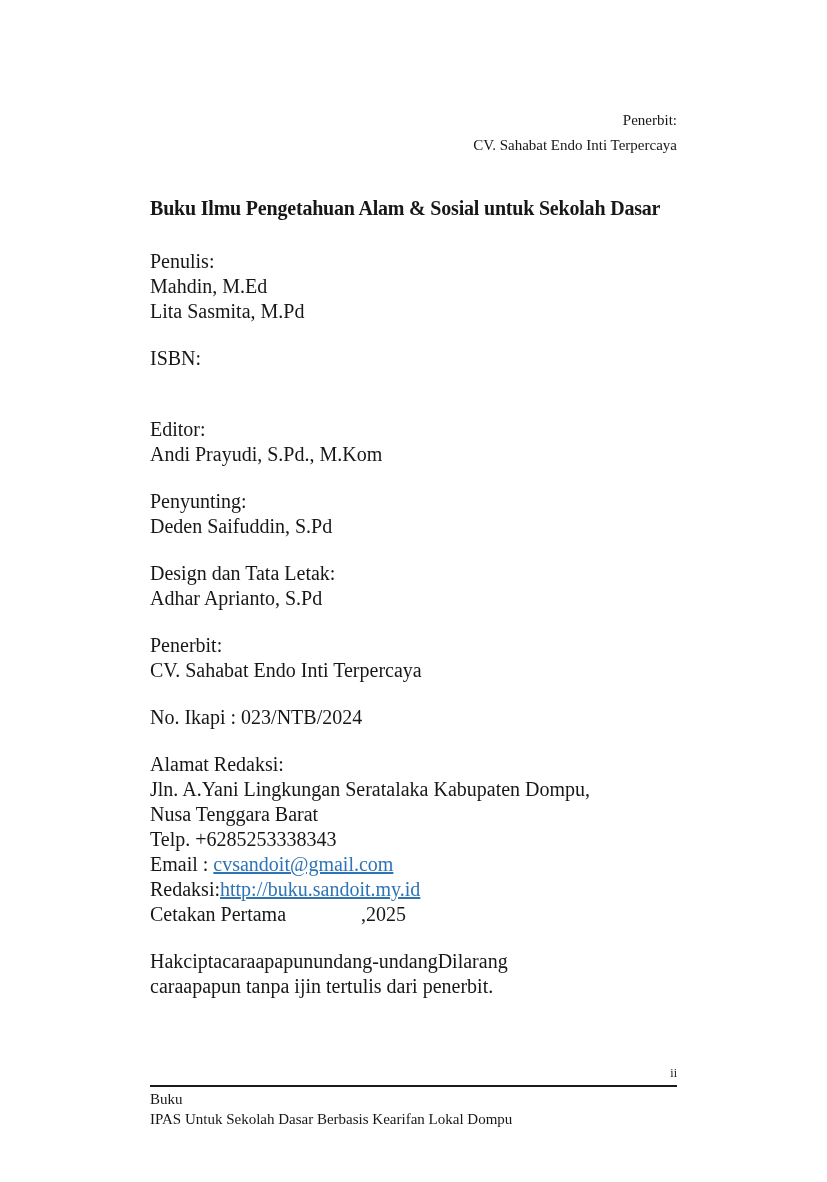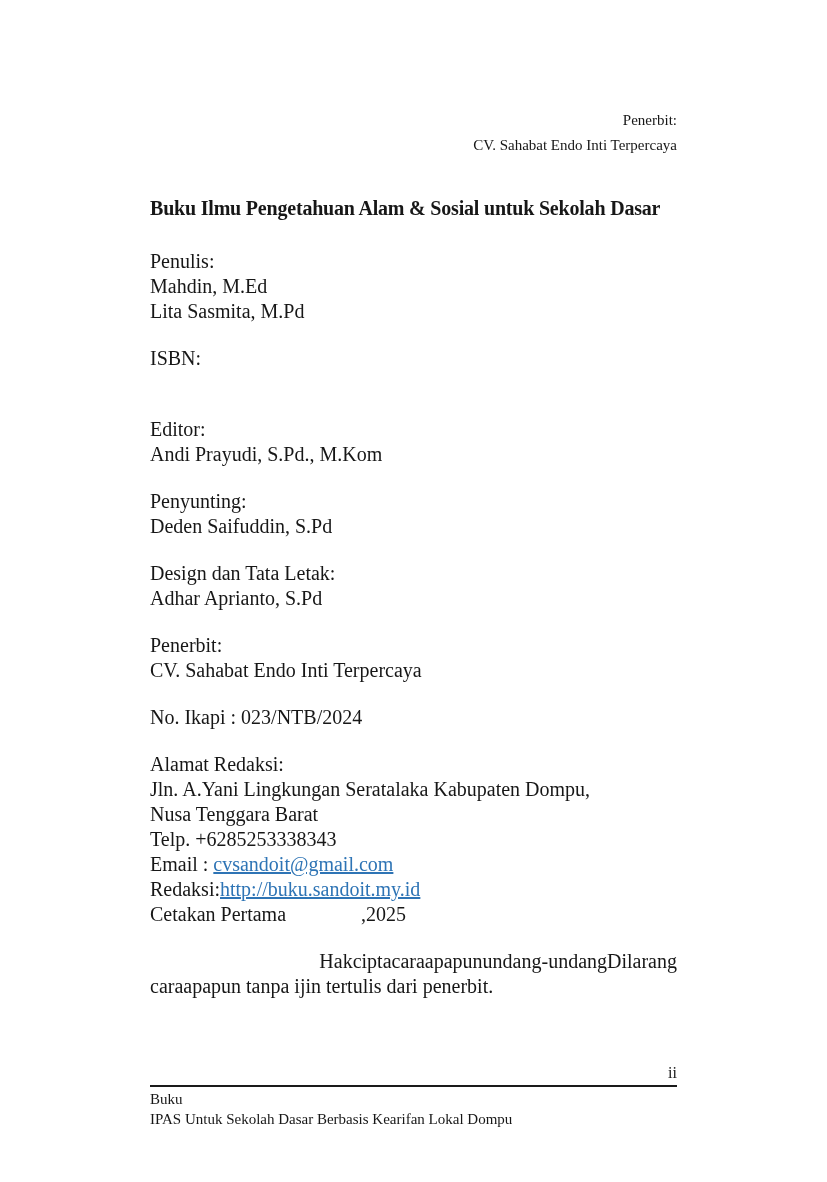--- a/index.html
+++ b/index.html
@@ -39,34 +39,34 @@
   .line { white-space: nowrap; }
   .link {
     color: var(--link, #2E74B5);
     text-decoration: underline;
     cursor: pointer;
   }
   .cetakan-gap { display: inline-block; width: 75px; }
   .copyright { margin-top: 22px; }
   .justify-line {
     display: flex;
-    justify-content: flex-end;
+    justify-content: flex-start;
     flex-wrap: nowrap;
   }
   .footer {
     position: absolute;
     left: 150px;
     top: 1062px;
     width: 527px;
     font-size: 15px;
     line-height: 20px;
   }
   .footer .page-num {
     text-align: right;
-    font-size: 16px;
+    font-size: 12px;
     line-height: 22px;
   }
   .footer .rule {
     border-top: 2px solid var(--rule, #1a1a1a);
     margin: 1px 0 2px 0;
     height: 0;
   }
 </style>
 </head>
 <body>

